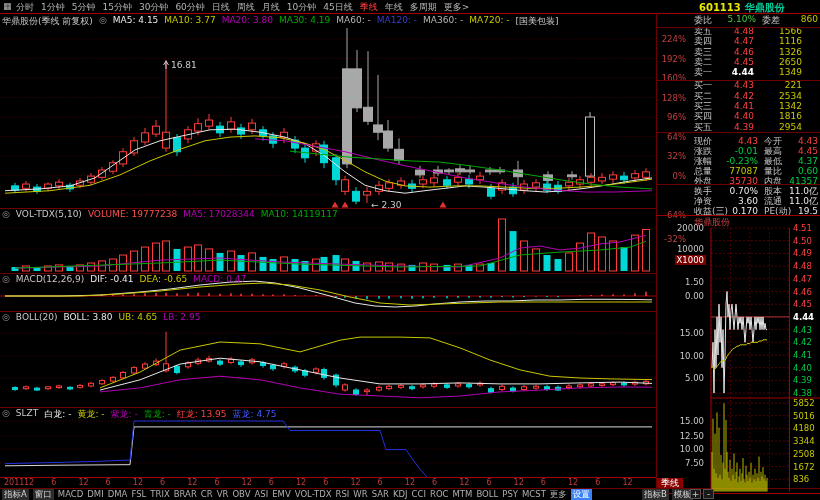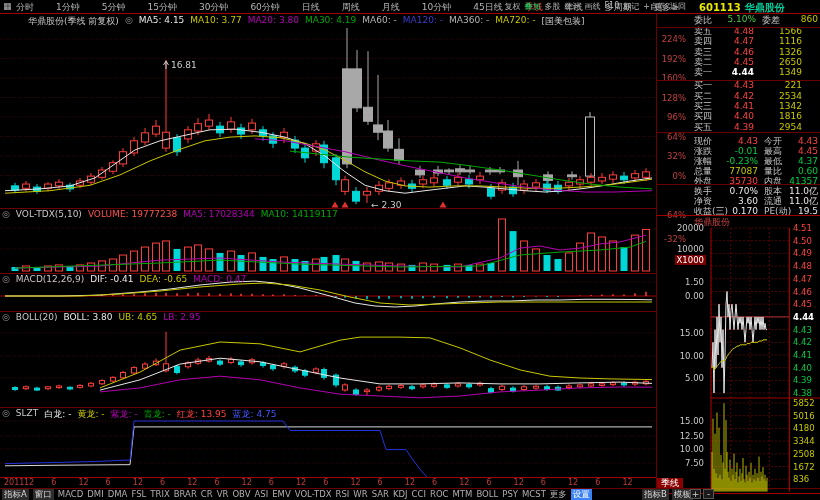--- a/index.html
+++ b/index.html
@@ -3,21 +3,21 @@
 <meta charset="utf-8">
 <style>
   html,body{margin:0;padding:0;background:#000;}
   body{width:820px;height:500px;overflow:hidden;font-family:"DejaVu Sans","Liberation Sans",sans-serif;font-size:9px;color:#c8c8c8;}
   #app{position:relative;width:820px;height:500px;background:#000;}
   .hline{position:absolute;height:1px;background:#6a0000;}
   .hline.bright{background:#a00000;}
   .vline{position:absolute;width:1px;background:#6a0000;}
   #topbar{position:absolute;left:0;top:0;width:820px;height:13px;white-space:nowrap;}
   #win-icon{position:absolute;left:3px;top:1px;color:#b4b4b4;font-size:9px;line-height:10px;}
-  #top-tabs{position:absolute;left:16px;top:1px;display:flex;gap:22px;}
+  #top-tabs{position:absolute;left:16px;top:1px;display:flex;gap:7px;}
   .ttab{color:#b4b4b4;cursor:default;}
   .ttab.act{color:#ff4040;}
   #top-buttons{position:absolute;right:134px;top:1px;display:flex;gap:4px;font-size:8px;white-space:nowrap;}
   .tbtn{color:#b4b4b4;}
   .tbtn.accent{color:#00d864;}
   #stock-header{position:absolute;left:699px;top:1px;font-size:10px;font-weight:bold;white-space:nowrap;}
   #stock-code{color:#e8e800;margin-right:4px;}
   #stock-name{color:#00cc99;}
   #ma-row{position:absolute;left:2px;top:15px;height:11px;display:flex;gap:6px;white-space:nowrap;}
   .phead{position:absolute;height:11px;display:flex;gap:6px;white-space:nowrap;z-index:5;}
@@ -71,39 +71,28 @@
         <span class="ttab">日线</span>
         <span class="ttab">周线</span>
         <span class="ttab">月线</span>
         <span class="ttab">10分钟</span>
         <span class="ttab">45日线</span>
         <span class="ttab act">季线</span>
         <span class="ttab">年线</span>
         <span class="ttab">多周期</span>
         <span class="ttab">更多&gt;</span>
       </div>
-    <div id="top-buttons">
-        <span class="tbtn">复权</span>
-        <span class="tbtn accent">叠加</span>
-        <span class="tbtn">多股</span>
-        <span class="tbtn">统计</span>
-        <span class="tbtn">画线</span>
-        <span class="tbtn">F10</span>
-        <span class="tbtn">标记</span>
-        <span class="tbtn">+自选</span>
-        <span class="tbtn">返回</span>
-      </div>
     <div id="stock-header">
       <span id="stock-code">601113</span><span id="stock-name">华鼎股份</span>
     </div>
   </div>
   <div class="hline bright" style="left:0;top:13px;width:820px;"></div>
 
   <div id="ma-row">
-      <span style="color: rgb(200, 200, 200); margin-left: 26px;">华鼎股份(季线 前复权)</span>
+      <span style="color: rgb(200, 200, 200);">华鼎股份(季线 前复权)</span>
       <span style="color: rgb(144, 144, 144);">◎</span>
       <span style="color: rgb(232, 232, 232);">MA5: 4.15</span>
       <span style="color: rgb(200, 200, 0);">MA10: 3.77</span>
       <span style="color: rgb(180, 0, 180);">MA20: 3.80</span>
       <span style="color: rgb(0, 168, 0);">MA30: 4.19</span>
       <span style="color: rgb(180, 180, 180);">MA60: -</span>
       <span style="color: rgb(60, 60, 205);">MA120: -</span>
       <span style="color: rgb(180, 180, 180);">MA360: -</span>
       <span style="color: rgb(200, 200, 0);">MA720: -</span>
       <span style="color: rgb(200, 200, 200);">[国美包装]</span>

